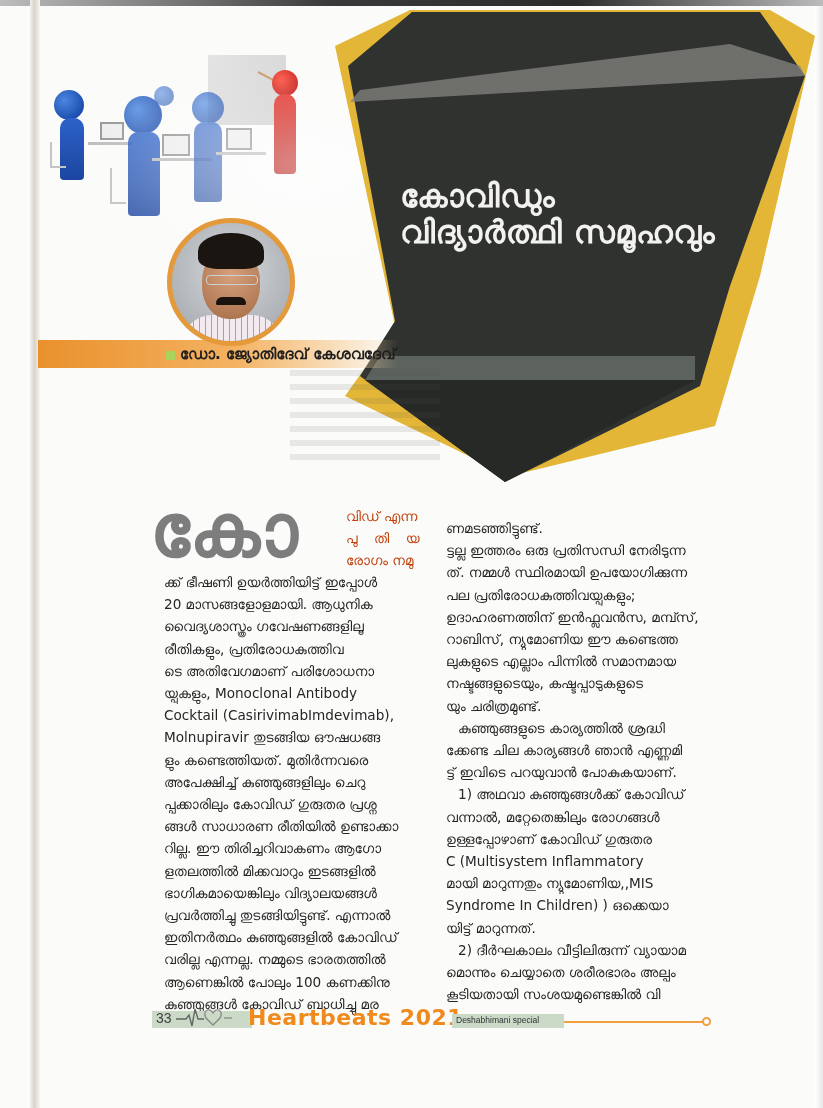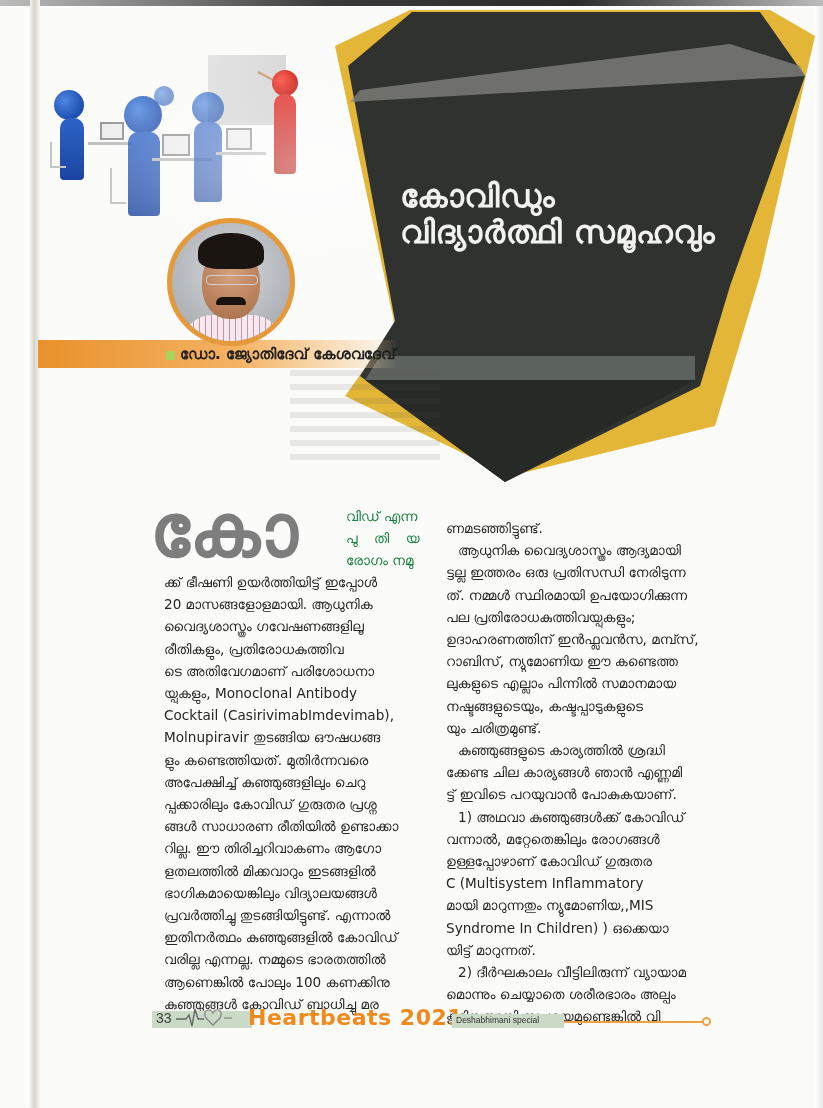--- a/index.html
+++ b/index.html
@@ -56,21 +56,21 @@
     .author-name { position: absolute; left: 180px; top: 345px; font-size: 15px; font-weight: bold; color: #1f1f1f; white-space: nowrap; }
     .author-role { position: absolute; left: 165px; top: 378px; font-size: 10.5px; line-height: 14px; color: #333; }
     .ghost { position: absolute; left: 290px; top: 370px; width: 150px; height: 90px; opacity: 0.12;
       background: repeating-linear-gradient(#555 0 6px, transparent 6px 14px); }
 
     
     .col { position: absolute; font-size: 13.6px; line-height: 22.2px; color: #262626; text-align: justify; }
     .col-left { left: 164px; top: 502px; width: 283px; }
     .col-right { left: 446px; top: 527px; width: 276px; }
     .dropcap { position: absolute; left: 150px; top: 490px; font-size: 74px; line-height: 80px; color: #7d7d7d; font-weight: bold; letter-spacing: -2px; }
-    .dc-line { position: absolute; left: 346px; font-size: 13.6px; line-height: 22.2px; color: #15803d; white-space: nowrap; }
+    .dc-line { position: absolute; left: 346px; font-size: 13.6px; line-height: 22.2px; color: #c2410c; white-space: nowrap; }
     .indent { text-indent: 12px; }
     .line { display: block; white-space: nowrap; overflow: hidden; }
 
     
     .footer { position: absolute; left: 152px; top: 1008px; width: 560px; height: 24px; }
     .page-num-box { position: absolute; left: 0; top: 3px; width: 100px; height: 17px; background: #cbd9c7; }
     .page-num { position: absolute; left: 4px; top: 2px; font-size: 14px; color: #404040; font-family: "Liberation Sans", sans-serif; }
     .ecg { position: absolute; left: 24px; top: -2px; }
     .brand { position: absolute; left: 96px; top: -3px; font-size: 22px; font-weight: bold; color: #f08a1c; font-family: "DejaVu Sans", sans-serif; letter-spacing: 0.5px; white-space: nowrap; }
     .tag-box { position: absolute; left: 300px; top: 6px; width: 112px; height: 14px; background: #cbd9c7; }
@@ -172,21 +172,20 @@
     <span class="line">ഭാഗികമായെങ്കിലും വിദ്യാലയങ്ങൾ</span>
     <span class="line">പ്രവർത്തിച്ചു തുടങ്ങിയിട്ടുണ്ട്. എന്നാൽ</span>
     <span class="line">ഇതിനർത്ഥം കുഞ്ഞുങ്ങളിൽ കോവിഡ്</span>
     <span class="line">വരില്ല എന്നല്ല. നമ്മുടെ ഭാരതത്തിൽ</span>
     <span class="line">ആണെങ്കിൽ പോലും 100 കണക്കിനു</span>
     <span class="line">കുഞ്ഞുങ്ങൾ കോവിഡ് ബാധിച്ചു മര</span>
   </div>
 
   <div class="col col-right" style="top:505px;margin-top:12px;">
     <span class="line">ണമടഞ്ഞിട്ടുണ്ട്.</span>
-    <span class="line indent">ആധുനിക വൈദ്യശാസ്ത്രം ആദ്യമായി</span>
     <span class="line">ട്ടല്ല ഇത്തരം ഒരു പ്രതിസന്ധി നേരിടുന്ന</span>
     <span class="line">ത്. നമ്മൾ സ്ഥിരമായി ഉപയോഗിക്കുന്ന</span>
     <span class="line">പല പ്രതിരോധകുത്തിവയ്പ്പുകളും;</span>
     <span class="line">ഉദാഹരണത്തിന് ഇൻഫ്ലുവൻസ, മമ്പ്സ്,</span>
     <span class="line">റാബിസ്, ന്യുമോണിയ ഈ കണ്ടെത്ത</span>
     <span class="line">ലുകളുടെ എല്ലാം പിന്നിൽ സമാനമായ</span>
     <span class="line">നഷ്ടങ്ങളുടെയും, കഷ്ടപ്പാടുകളുടെ</span>
     <span class="line">യും ചരിത്രമുണ്ട്.</span>
     <span class="line indent">കുഞ്ഞുങ്ങളുടെ കാര്യത്തിൽ ശ്രദ്ധി</span>
     <span class="line">ക്കേണ്ട ചില കാര്യങ്ങൾ ഞാൻ എണ്ണമി</span>

